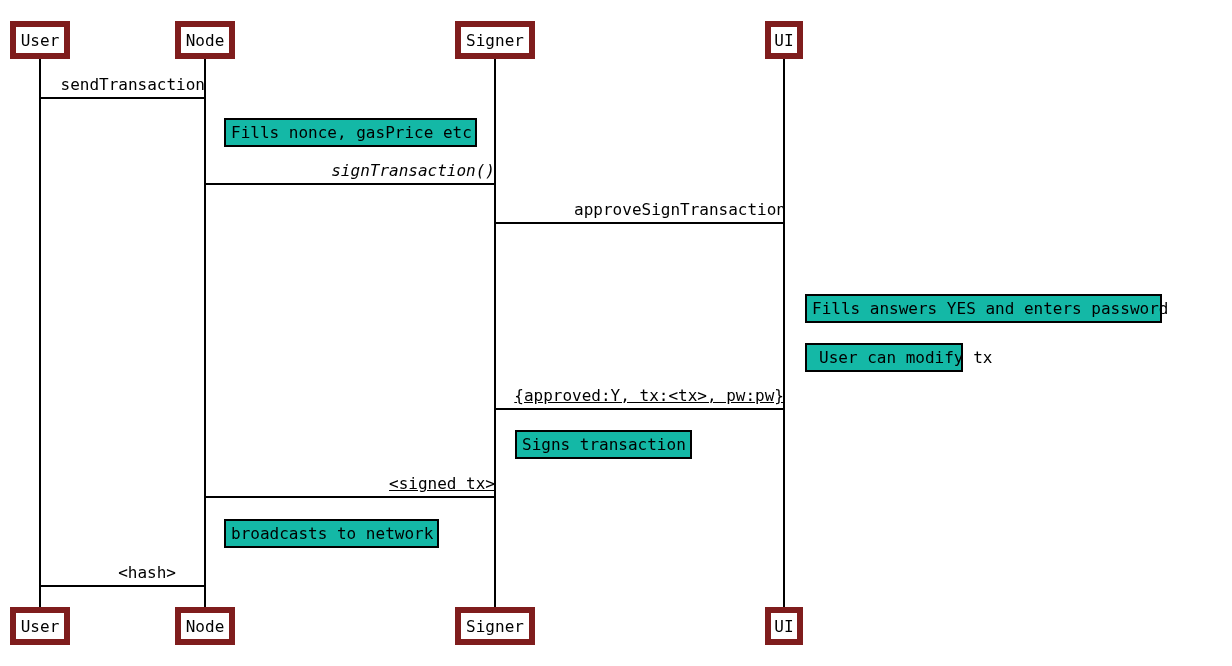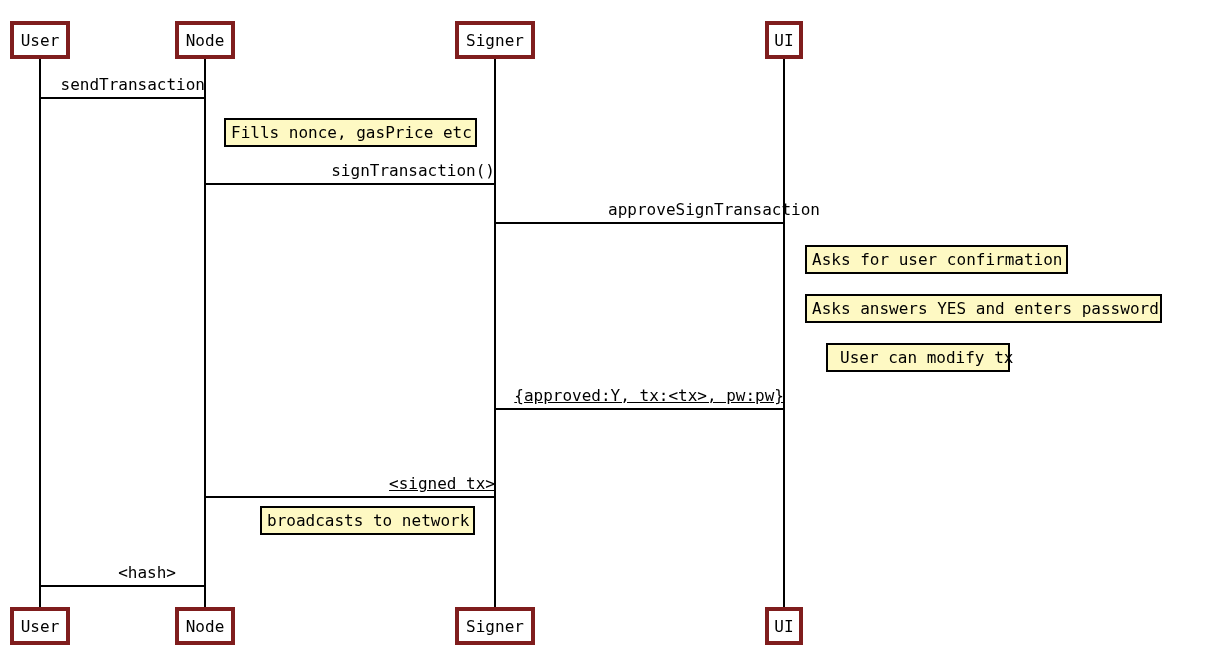--- a/index.html
+++ b/index.html
@@ -13,21 +13,21 @@
     height: 666px;
     background: #ffffff;
     font-family: "DejaVu Sans Mono", "Liberation Mono", monospace;
     color: #000000;
     overflow: hidden;
   }
   .actor {
     position: absolute;
     height: 38px;
     box-sizing: border-box;
-    border: 4px solid #7f1d1d;
+    border: 6px solid #7f1d1d;
     background: #ffffff;
     display: flex;
     align-items: center;
     justify-content: center;
     font-size: 16px;
     white-space: nowrap;
     z-index: 3;
   }
   .lifeline {
     position: absolute;
@@ -48,21 +48,21 @@
     line-height: 18px;
     text-align: right;
     white-space: nowrap;
     z-index: 2;
   }
   .note {
     position: absolute;
     height: 29px;
     box-sizing: border-box;
     border: 2px solid #000000;
-    background: #fef9c3;
+    background: #14b8a6;
     font-size: 16px;
     line-height: 25px;
     padding-left: 5px;
     white-space: nowrap;
     overflow: visible;
     z-index: 3;
   }
 </style>
 </head>
 <body>
@@ -82,35 +82,35 @@
   <div class="actor" style="left:10px;  top:607px; width:60px;">User</div>
   <div class="actor" style="left:175px; top:607px; width:60px;">Node</div>
   <div class="actor" style="left:455px; top:607px; width:80px;">Signer</div>
   <div class="actor" style="left:765px; top:607px; width:38px;">UI</div>
 
   <div class="msg-label" style="left:40px; top:76px; width:165px;">sendTransaction</div>
   <div class="msg-line" style="left:40px; top:97px; width:165px;"></div>
 
   <div class="note" style="left:224px; top:118px; width:253px;">Fills nonce, gasPrice etc</div>
 
-  <div class="msg-label" style="left:205px; top:162px; width:290px;">signTransaction()</div>
+  <div class="msg-label" style="left:205px; top:162px; width:290px;font-style:italic;">signTransaction()</div>
   <div class="msg-line" style="left:205px; top:183px; width:290px;"></div>
 
-  <div class="msg-label" style="left:495px; top:201px; width:291px;margin-left:34px;">approveSignTransaction</div>
+  <div class="msg-label" style="left:495px; top:201px; width:291px;">approveSignTransaction</div>
   <div class="msg-line" style="left:495px; top:222px; width:289px;"></div>
 
-  <div class="note" style="left:805px; top:245px; width:263px;">Asks for user confirmation</div>
-  <div class="note" style="left:805px; top:294px; width:357px;">Asks answers YES and enters password</div>
-  <div class="note" style="left:826px; top:343px; width:184px;padding-left:12px;">User can modify tx</div>
+  <div class="note" style="left:805px; top:294px; width:357px;">Fills answers YES and enters password</div>
+  <div class="note" style="left:805px; top:343px; width:158px;padding-left:12px;">User can modify tx</div>
 
   <div class="msg-label" style="left:495px; top:387px; width:289px;text-decoration:underline;">{approved:Y, tx:&lt;tx&gt;, pw:pw}</div>
   <div class="msg-line" style="left:495px; top:408px; width:289px;"></div>
 
+  <div class="note" style="left:515px; top:430px; width:177px;">Signs transaction</div>
 
   <div class="msg-label" style="left:205px; top:475px; width:290px;text-decoration:underline;">&lt;signed tx&gt;</div>
   <div class="msg-line" style="left:205px; top:496px; width:290px;"></div>
 
-  <div class="note" style="left:224px; top:506px; width:215px;margin-left:36px;">broadcasts to network</div>
+  <div class="note" style="left:224px; top:519px; width:215px;">broadcasts to network</div>
 
   <div class="msg-label" style="left:40px; top:564px; width:136px;">&lt;hash&gt;</div>
   <div class="msg-line" style="left:40px; top:585px; width:165px;"></div>
 
 </div>
 
 </body></html>

